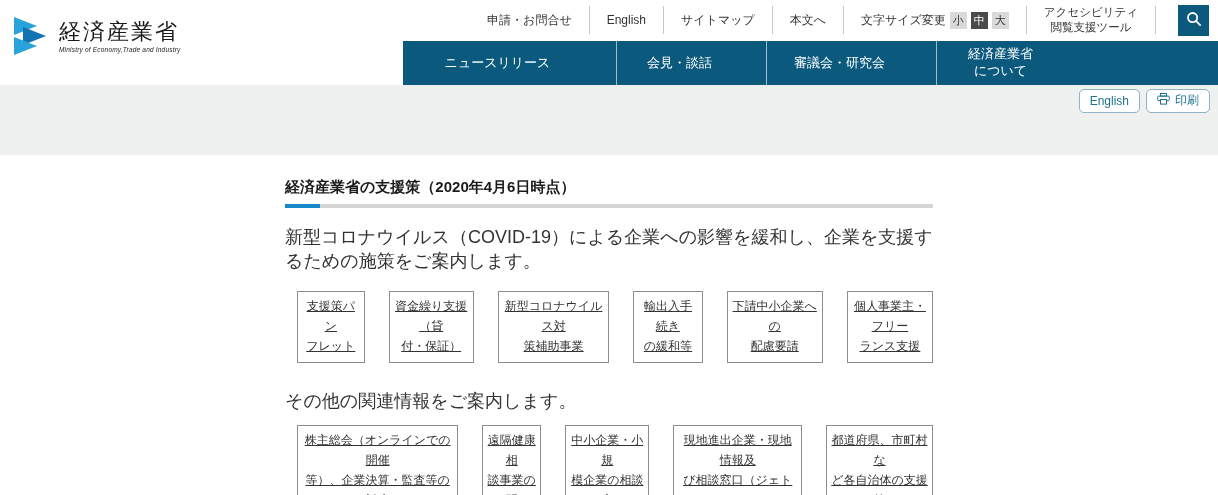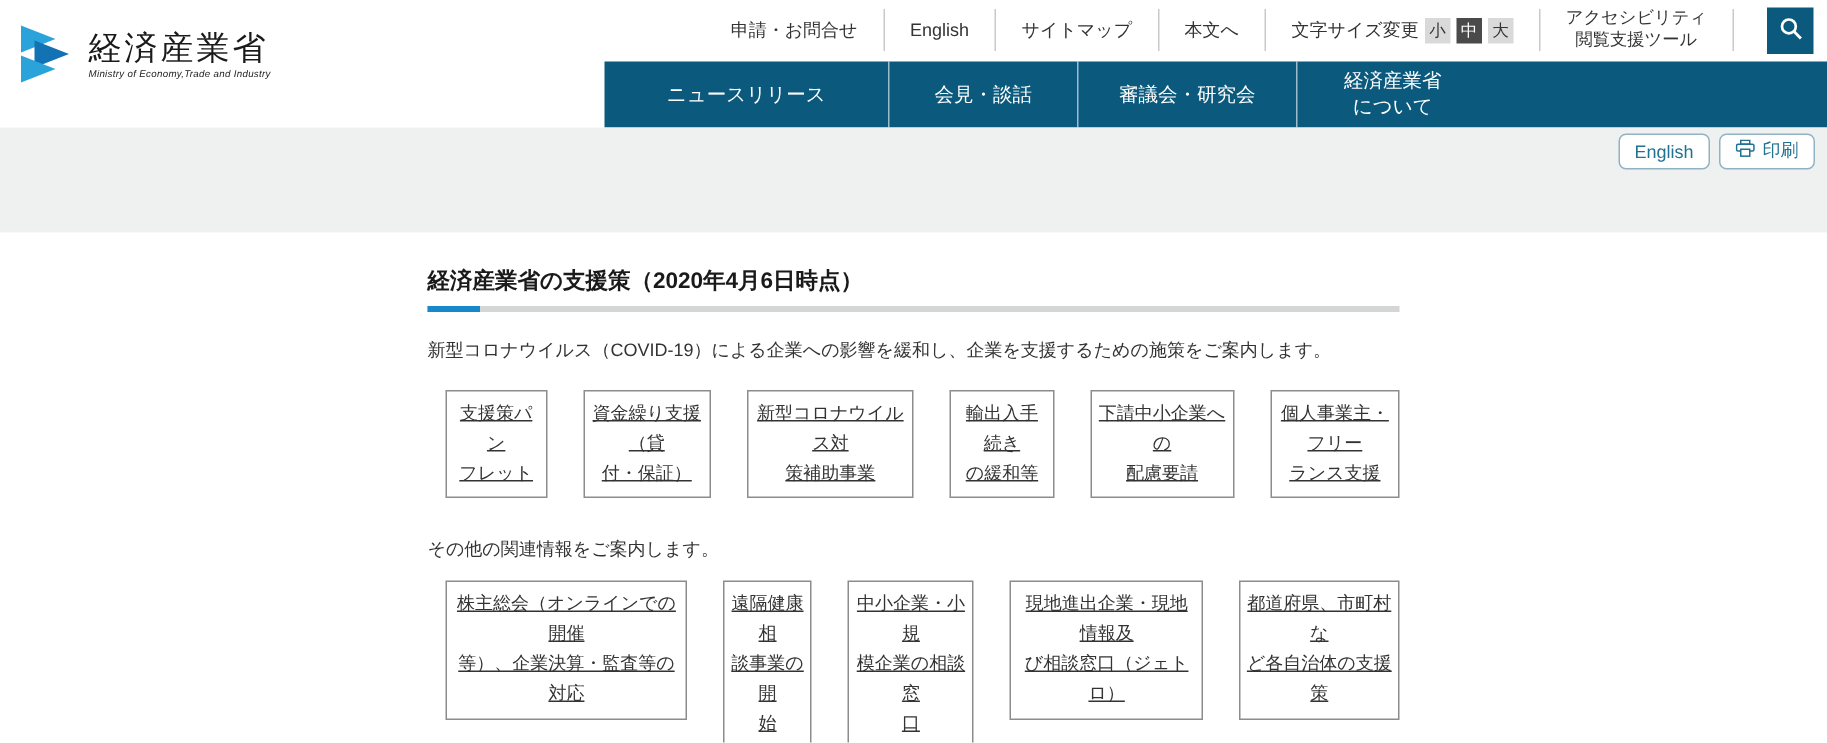--- a/index.html
+++ b/index.html
@@ -32,21 +32,21 @@
   .size-box.active { background:#4a4a4a; color:#fff; }
   .acc-item { text-align:center; white-space:pre-line; line-height:1.3; font-size:11.5px; }
   .search-cell { display:flex; align-items:flex-start; padding:5px 9px 0 22px; }
   .search-btn {
     width:31px; height:31px; background:#0b5a7d; border:none; cursor:pointer;
     display:flex; align-items:center; justify-content:center;
   }
 
   .main-nav {
     position:absolute; left:403px; right:0; top:41px; bottom:0;
-    background:#0b5a7d; display:flex; align-items:stretch;
+    background:#0b5a7d; display:flex; align-items:stretch;gap:24px;
   }
   .nav-item {
     display:flex; align-items:center; justify-content:center;
     color:#fff; font-size:13px; text-align:center; text-decoration:none;
     white-space:pre-line; line-height:1.3; cursor:pointer;
     border-left:1px solid rgba(255,255,255,.6);
   }
   .nav-item:first-child { border-left:none; }
 
   
@@ -62,21 +62,21 @@
     background:#fff; border:1px solid #8fb3c2; border-radius:5px;
     color:#1f7291; font-size:12px; padding:2px 10px 3px; cursor:pointer;
     font-family:inherit;
   }
 
   
   .content { margin-left:285px; width:648px; padding-top:23px; }
   .section-heading { font-size:15px; font-weight:bold; color:#1a1a1a; padding-bottom:7px; }
   .heading-bar { height:4px; background:#d4d6d6; position:relative; }
   .heading-bar::before { content:""; position:absolute; left:0; top:0; width:35px; height:4px; background:#1789ca; }
-  .intro { font-size:12px; color:#333; margin-top:17px; }
+  .intro { font-size:18px; color:#333; margin-top:17px; }
   .btn-row { display:flex; align-items:flex-start; margin-top:18px;padding-left:12px; }
   .row-gap12 > * + * { margin-left:24px; }
   .row-gap9  > * + * { margin-left:9px; }
   .link-box {
     display:block; border:1px solid #8c8c8c; background:#fff;
     padding:5px 4px 6px; text-align:center;
     font-size:12px; line-height:1.65; color:#333;
     text-decoration:underline; white-space:pre-line; cursor:pointer;
   }
   .mt32 { margin-top:32px; }

